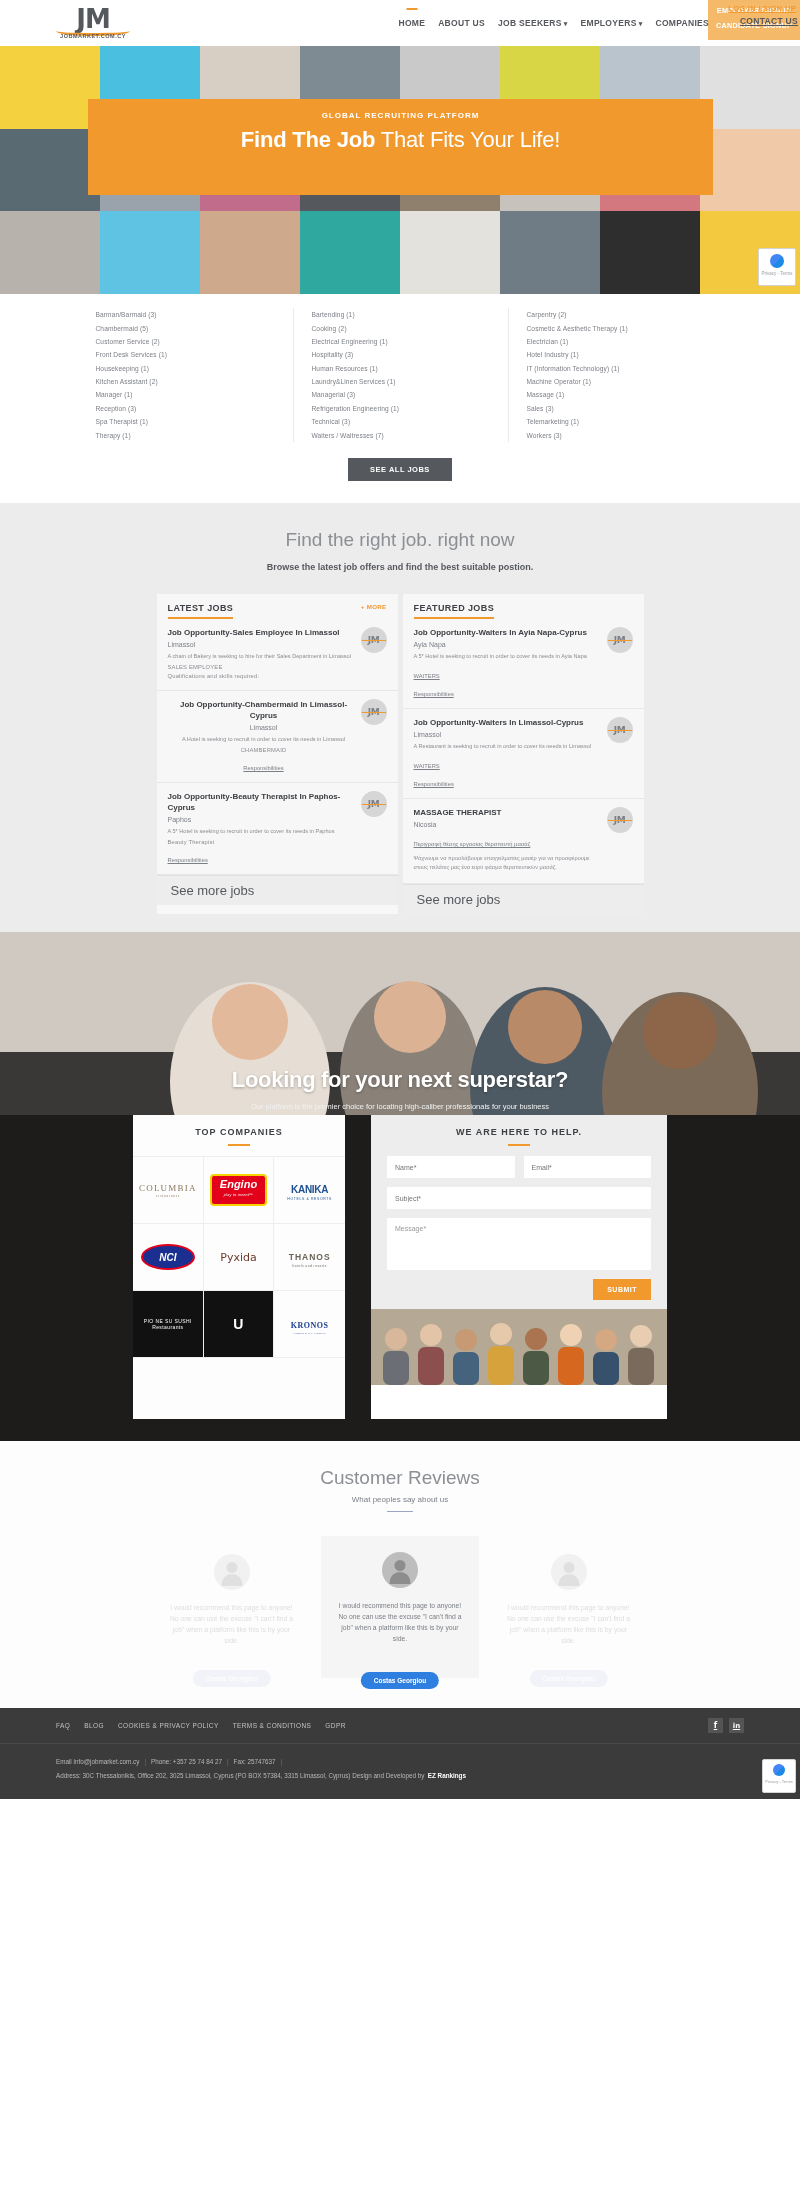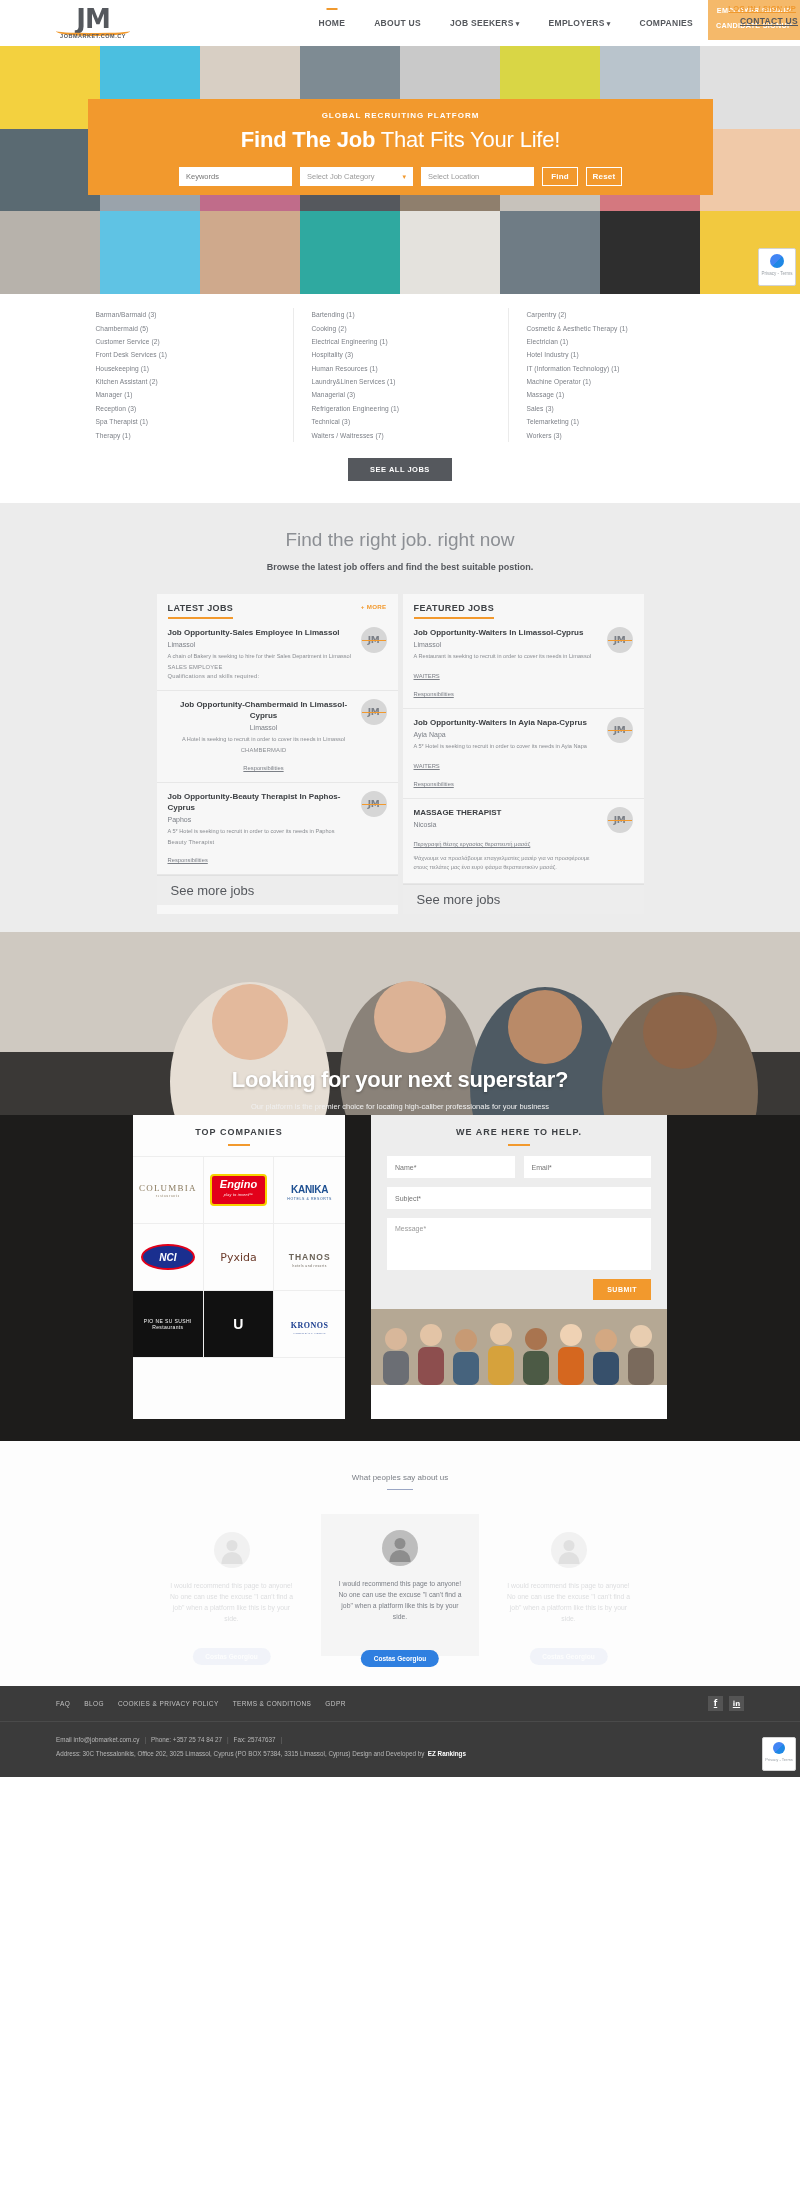--- a/index.html
+++ b/index.html
@@ -36,21 +36,21 @@
     margin-top: -5px;
   }
   .logo-sub {
     font-size: 5.5px; letter-spacing: .5px; color: #55585d;
     font-weight: bold; margin-top: -3px;
   }
   .nav {
     margin-left: auto;
     display: flex;
     align-items: center;
-    gap: 29px;
+    gap: 13px;
     font-size: 8.5px;
     font-weight: bold;
     letter-spacing: .3px;
     color: #55585d;
     padding-right: 14px;
     position: relative;
     z-index: 5;
   }
   .nav a { color: #55585d; text-decoration: none; white-space: nowrap; }
   .nav .nav-item { position: relative; padding: 4px 0; }
@@ -420,32 +420,20 @@
       <div class="person" style="background:#e4e2dd"></div>
       <div class="person" style="background:#6f7c85"></div>
       <div class="person" style="background:#2e2e2e"></div>
       <div class="person" style="background:#f2c93f"></div>
     </div>
 
     <div class="hero-box">
       <div class="hero-kicker">GLOBAL RECRUITING PLATFORM</div>
       <div class="hero-title">
         <b>Find The Job</b><span> That Fits Your Life!</span>
-      </div>
-      <div class="hero-form">
-        <input type="text" class="kw" placeholder="Keywords" style="">
-        <div class="select">
-          <span>Select Job Category</span>
-          <span class="ca">▾</span>
-        </div>
-        <div class="select">
-          <span>Select Location</span>
-        </div>
-        <button class="btn-find">Find</button>
-        <button class="btn-reset">Reset</button>
       </div>
     </div>
 
     <div class="recaptcha">Privacy - Terms</div>
   </div>
 
   <div class="cats">
     <div class="cat-col">
       <a href="#">Barman/Barmaid (3)</a>
       <a href="#">Chambermaid (5)</a>
@@ -542,36 +530,36 @@
       <div class="see-more">See more jobs</div>
     </div>
 
     <div class="job-card">
       <div class="job-head">
         <h3>FEATURED JOBS</h3>
       </div>
 
       <div class="job-item">
         <div class="job-body">
+          <div class="job-title">Job Opportunity-Waiters In Ayia Napa-Cyprus</div>
+          <div class="job-loc">Ayia Napa</div>
+          <div class="job-desc">A 5* Hotel is seeking to recruit in order to cover its needs in Ayia Napa</div>
+          <a href="#" class="job-resp">WAITERS</a><br>
+          <a href="#" class="job-resp">Responsibilities</a>
+        </div>
+        <div class="avatar">
+            <span>JM</span>
+          </div>
+      </div>
+
+      <div class="job-item">
+        <div class="job-body">
           <div class="job-title">Job Opportunity-Waiters In Limassol-Cyprus</div>
           <div class="job-loc">Limassol</div>
           <div class="job-desc">A Restaurant is seeking to recruit in order to cover its needs in Limassol</div>
-          <a href="#" class="job-resp">WAITERS</a><br>
-          <a href="#" class="job-resp">Responsibilities</a>
-        </div>
-        <div class="avatar">
-            <span>JM</span>
-          </div>
-      </div>
-
-      <div class="job-item">
-        <div class="job-body">
-          <div class="job-title">Job Opportunity-Waiters In Ayia Napa-Cyprus</div>
-          <div class="job-loc">Ayia Napa</div>
-          <div class="job-desc">A 5* Hotel is seeking to recruit in order to cover its needs in Ayia Napa</div>
           <a href="#" class="job-resp">WAITERS</a><br>
           <a href="#" class="job-resp">Responsibilities</a>
         </div>
         <div class="avatar">
             <span>JM</span>
           </div>
       </div>
 
       <div class="job-item">
         <div class="job-body">
@@ -689,20 +677,21 @@
             <rect x="222" y="43" width="26" height="33" rx="7" fill="#37506b"></rect>
           <circle cx="270" cy="27" r="11" fill="#e8cdb0"></circle>
             <rect x="257" y="39" width="26" height="37" rx="7" fill="#7a6a5c"></rect>
         </svg>
       </div>
       <div class="cf-white"></div>
     </div>
   </div>
 
   <div class="reviews">
+    <div class="rv-title">Customer Reviews</div>
     <div class="rv-sub">What peoples say about us</div>
     <div class="rv-rule"></div>
 
     <div class="rv-row">
       <div class="rv-card">
         <div class="rv-ava"></div>
         <div class="rv-text">I would recommend this page to anyone! No one can use the excuse "I can't find a job" when a platform like this is by your side.</div>
         <div class="rv-name">Costas Georgiou</div>
       </div>
       <div class="rv-card center">

